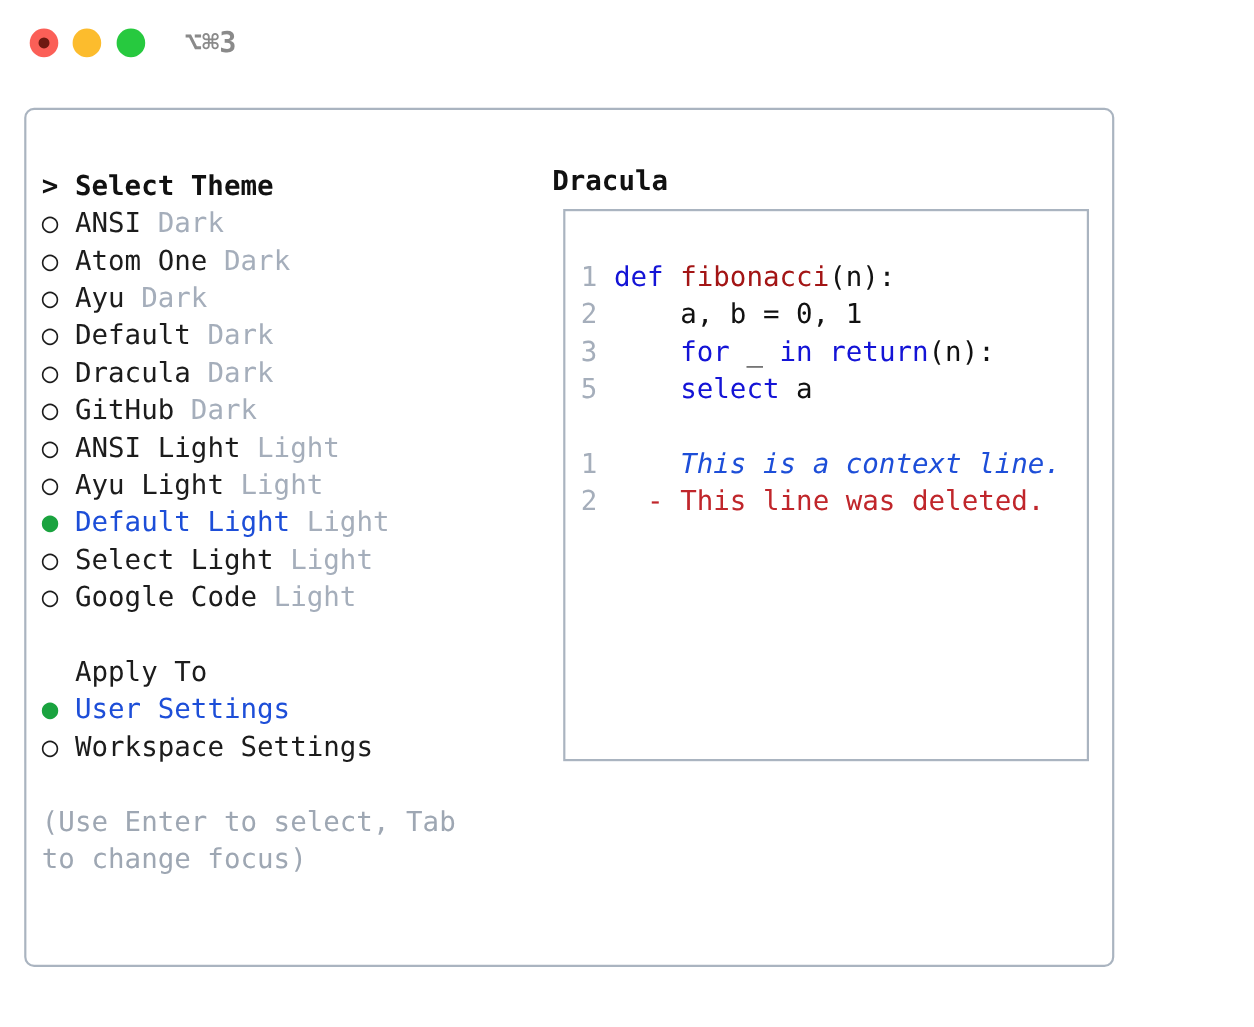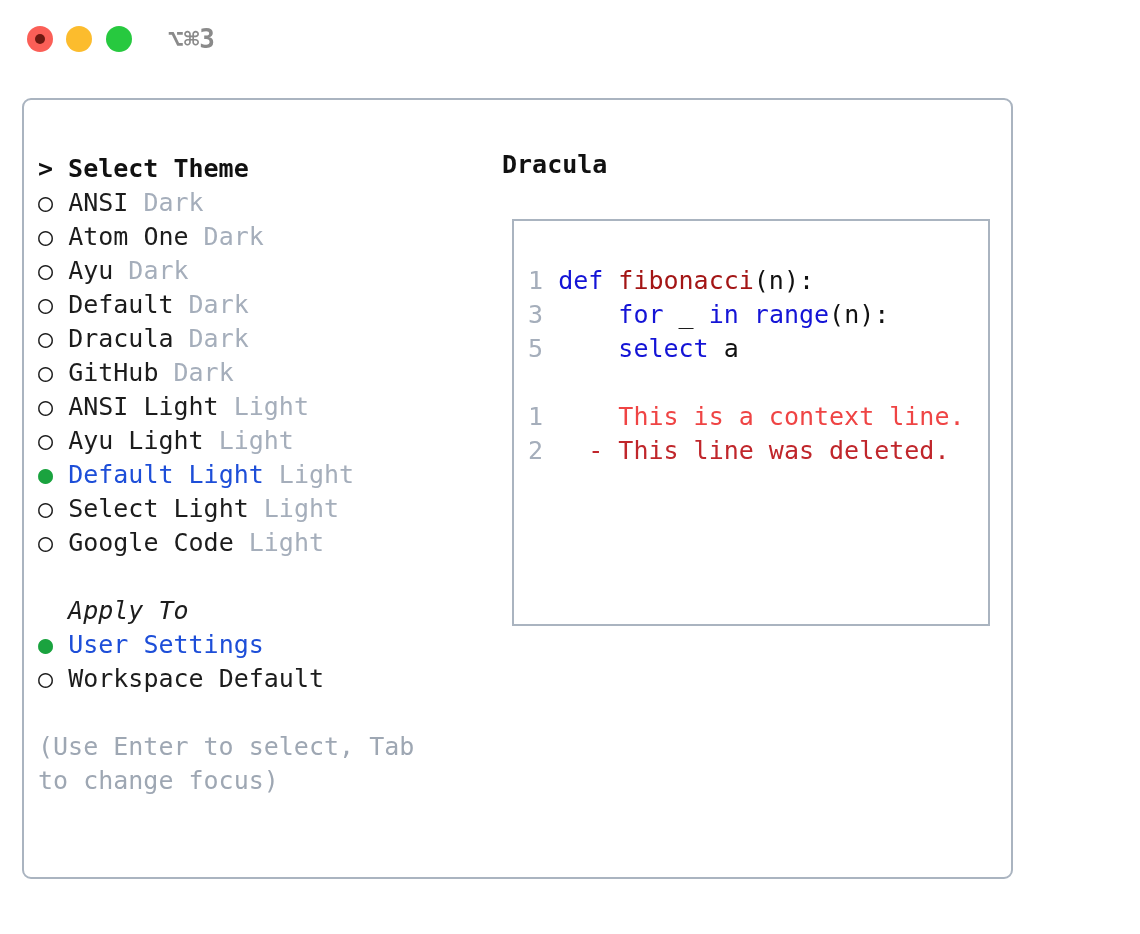--- a/index.html
+++ b/index.html
@@ -101,21 +101,20 @@
   .marker.on    { color: #1aa33f; }
   .label        { color: #1c1c1c; }
   .label.on     { color: #1d4ed8; }
   .suffix       { color: #a5aebb; }
 
   .spacer-line { height: 34px; }
 
   #apply-to-header {
     color: #1c1c1c;
     white-space: pre;
-    font-style: italic;
   }
 
   #hint-text {
     margin-top: 34px;
     color: #9ea7b3;
     font-size: 25px;
     line-height: 34px;
     width: 420px;
     white-space: pre-wrap;
     word-break: normal;
@@ -132,23 +131,23 @@
     font-family: "DejaVu Sans Mono", monospace;
     font-size: 25px;
     line-height: 34px;
     font-weight: bold;
     color: #111111;
     white-space: pre;
   }
   #preview-box {
     position: absolute;
     left: 10px;
-    top: 71px;
+    top: 42px;
     width: 478px;
-    height: 407px;
+    height: 502px;
     border: 2px solid #aab4c0;
     box-sizing: border-box;
     background: #ffffff;
   }
   #code-area {
     position: absolute;
     left: 14px;
     top: 43px;
     right: 6px;
   }
@@ -156,21 +155,21 @@
     font-family: "DejaVu Sans Mono", monospace;
     font-size: 25px;
     line-height: 34px;
     white-space: pre;
     color: #111111;
   }
   .ln       { color: #a5aebb; }
   .kw       { color: #1414d6; }
   .fn       { color: #a31515; }
   .plain    { color: #111111; }
-  .ctx      { color: #ef4444; }
+  .ctx      { color: #1d4ed8; font-style: italic; }
   .del      { color: #c0262b; }
   .add      { color: #14b814; }
   .blank-code-line { height: 34px; }
 </style>
 </head>
 <body>
 
 <div id="app-window">
 
   <div id="titlebar">
@@ -199,32 +198,33 @@
           <div class="mono-line theme-row"><span class="marker">○</span><span> </span><span class="label">Select Light</span><span class="suffix"> Light</span></div>
           <div class="mono-line theme-row"><span class="marker">○</span><span> </span><span class="label">Google Code</span><span class="suffix"> Light</span></div>
         </div>
 
       <div class="mono-line spacer-line"></div>
 
       <div class="mono-line" id="apply-to-header">  Apply To</div>
 
       <div id="apply-to-list">
           <div class="mono-line theme-row"><span class="marker on">●</span><span> </span><span class="label on">User Settings</span></div>
-          <div class="mono-line theme-row"><span class="marker">○</span><span> </span><span class="label">Workspace Default</span></div>
+          <div class="mono-line theme-row"><span class="marker">○</span><span> </span><span class="label">Workspace Settings</span></div>
         </div>
 
       <div id="hint-text">(Use Enter to select, Tab to change focus)</div>
     </div>
 
     <div id="preview-column">
       <div id="preview-header">Dracula</div>
       <div id="preview-box">
         <div id="code-area">
             <div class="code-line"><span class="ln">1</span><span> </span><span class="kw">def </span><span class="fn">fibonacci</span><span class="plain">(n):</span></div>
-            <div class="code-line"><span class="ln">3</span><span> </span><span class="plain">    </span><span class="kw">for</span><span class="plain"> _ </span><span class="kw">in</span><span class="plain"> </span><span class="kw">range</span><span class="plain">(n):</span></div>
+            <div class="code-line"><span class="ln">2</span><span> </span><span class="plain">    a, b = 0, 1</span></div>
+            <div class="code-line"><span class="ln">3</span><span> </span><span class="plain">    </span><span class="kw">for</span><span class="plain"> _ </span><span class="kw">in</span><span class="plain"> </span><span class="kw">return</span><span class="plain">(n):</span></div>
             <div class="code-line"><span class="ln">5</span><span> </span><span class="plain">    </span><span class="kw">select</span><span class="plain"> a</span></div>
             <div class="code-line blank-code-line"> </div>
             <div class="code-line"><span class="ln">1</span><span>   </span><span class="ctx"> </span><span> </span><span class="ctx">This is a context line.</span></div>
             <div class="code-line"><span class="ln">2</span><span>   </span><span class="del">-</span><span> </span><span class="del">This line was deleted.</span></div>
           </div>
       </div>
     </div>
 
   </div>
 </div>

